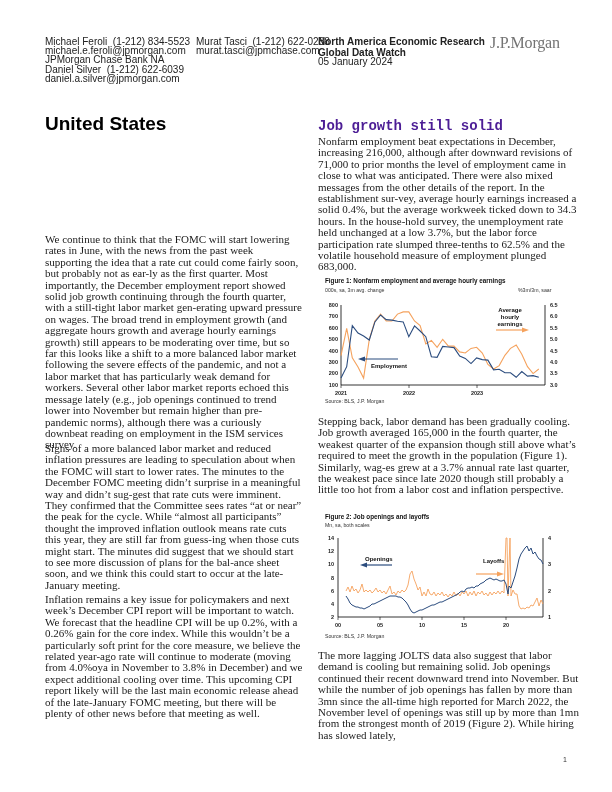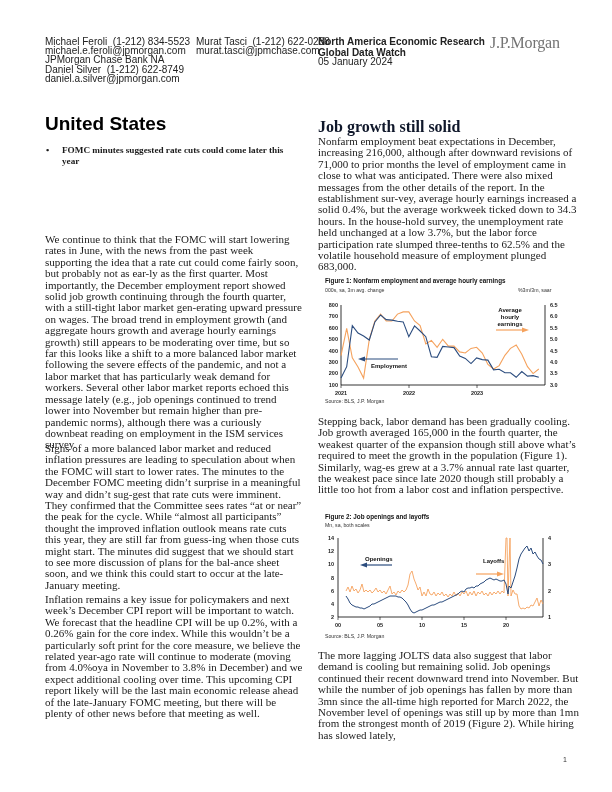--- a/index.html
+++ b/index.html
@@ -1,57 +1,56 @@
 <!DOCTYPE html>
 <html><head>
 <meta charset="utf-8">
 <style>
   * { margin:0; padding:0; box-sizing:border-box; }
   body { width:612px; height:792px; background:#fff; position:relative; overflow:hidden; font-family:"Liberation Serif", serif; color:#1a1a1a; }
   .abs { position:absolute; }
   .hdr { font-family:"Liberation Sans", sans-serif; font-size:10px; line-height:9px; color:#222; }
   .logo { font-family:"Liberation Serif", serif; font-size:16px; color:#737373; letter-spacing:-0.2px; }
   h1 { font-family:"Liberation Sans", sans-serif; font-size:19px; font-weight:bold; color:#000000; }
-  h2 { font-family:Liberation Serif, serif; font-size:16px; font-weight:bold; color:#0f172a; }
+  h2 { font-family:Liberation Mono, monospace; font-size:14px; font-weight:bold; color:#4c1d95; }
   ul.bul { list-style:none; font-weight:bold; font-size:9.2px; line-height:11.3px; }
   ul.bul li { position:relative; padding-left:17px; margin-bottom:4px; }
   ul.bul li::before { content:"\2022"; position:absolute; left:1px; top:0; }
   p.body { font-size:11px; line-height:11.4px; text-align:left; }
   .figtitle { font-family:"Liberation Sans", sans-serif; font-size:6.3px; font-weight:bold; color:#111; }
   .figsub { font-family:"Liberation Sans", sans-serif; font-size:5.2px; color:#333; }
   .src { font-family:"Liberation Sans", sans-serif; font-size:5.2px; color:#333; }
   .pagenum { font-family:"Liberation Sans", sans-serif; font-size:7px; color:#333; }
   svg text { font-family:"Liberation Sans", sans-serif; }
 </style>
 </head>
 <body>
 
 <div class="abs hdr" style="left:45px; top:37px;">
   <div><span>Michael Feroli</span>&nbsp;&nbsp;<span>(1-212) 834-5523</span></div>
   <div>michael.e.feroli@jpmorgan.com</div>
   <div>JPMorgan Chase Bank NA</div>
 </div>
 <div class="abs hdr" style="left:45px; top:65px;">
-  <div><span>Daniel Silver</span>&nbsp;&nbsp;<span>(1-212) 622-8749</span></div>
+  <div><span>Daniel Silver</span>&nbsp;&nbsp;<span>(1-212) 622-6039</span></div>
   <div>daniel.a.silver@jpmorgan.com</div>
 </div>
 <div class="abs hdr" style="left:196px; top:37px;">
   <div><span>Murat Tasci</span>&nbsp;&nbsp;<span>(1-212) 622-0288</span></div>
   <div>murat.tasci@jpmchase.com</div>
 </div>
 <div class="abs hdr" style="left:318px; top:37px;">
   <div style="font-weight:bold; margin-bottom:2px;">North America Economic Research</div>
   <div style="font-weight:bold;">Global Data Watch</div>
   <div>05 January 2024</div>
 </div>
 <div class="abs logo" style="left:490px; top:34px;">J.P.Morgan</div>
 
 <h1 class="abs" style="left:45px; top:113px;">United States</h1>
 <ul class="abs bul" style="left:45px; top:145px; width:255px;">
-  <li>FOMC minutes suggested rate cuts could come later this year</li>
 </ul>
 <p class="abs body" style="left:45px; top:234px; width:258px;">We continue to think that the FOMC will start lowering rates in June, with the news from the past week supporting the idea that a rate cut could come fairly soon, but probably not as ear-ly as the first quarter. Most importantly, the December employment report showed solid job growth continuing through the fourth quarter, with a still-tight labor market gen-erating upward pressure on wages. The broad trend in employment growth (and aggregate hours growth and average hourly earnings growth) still appears to be moderating over time, but so far this looks like a shift to a more balanced labor market following the severe effects of the pandemic, and not a labor market that has particularly weak demand for workers. Several other labor market reports echoed this message lately (e.g., job openings continued to trend lower into November but remain higher than pre-pandemic norms), although there was a curiously downbeat reading on employment in the ISM services survey.</p>
 <p class="abs body" style="left:45px; top:443px; width:258px;">Signs of a more balanced labor market and reduced inflation pressures are leading to speculation about when the FOMC will start to lower rates. The minutes to the December FOMC meeting didn’t surprise in a meaningful way and didn’t sug-gest that rate cuts were imminent. They confirmed that the Committee sees rates “at or near” the peak for the cycle. While “almost all participants” thought the improved inflation outlook means rate cuts this year, they are still far from guess-ing when those cuts might start. The minutes did suggest that we should start to see more discussion of plans for the bal-ance sheet soon, and we think this could start to occur at the late-January meeting.</p>
 <p class="abs body" style="left:45px; top:594px; width:258px;">Inflation remains a key issue for policymakers and next week’s December CPI report will be important to watch. We forecast that the headline CPI will be up 0.2%, with a 0.26% gain for the core index. While this wouldn’t be a particularly soft print for the core measure, we believe the related year-ago rate will continue to moderate (moving from 4.0%oya in November to 3.8% in December) and we expect additional cooling over time. This upcoming CPI report likely will be the last main economic release ahead of the late-January FOMC meeting, but there will be plenty of other news before that meeting as well.</p>
 
 <h2 class="abs" style="left:318px; top:118px;">Job growth still solid</h2>
 <p class="abs body" style="left:318px; top:136px; width:262px;">Nonfarm employment beat expectations in December, increasing 216,000, although after downward revisions of 71,000 to prior months the level of employment came in close to what was anticipated. There were also mixed messages from the other details of the report. In the establishment sur-vey, average hourly earnings increased a solid 0.4%, but the average workweek ticked down to 34.3 hours. In the house-hold survey, the unemployment rate held unchanged at a low 3.7%, but the labor force participation rate slumped three-tenths to 62.5% and the volatile household measure of employment plunged 683,000.</p>
 
 <div class="abs figtitle" style="left:325px; top:277px;">Figure 1: Nonfarm employment and average hourly earnings</div>
 <div class="abs figsub" style="left:325px; top:287px;">000s, sa, 3m avg. change</div>

